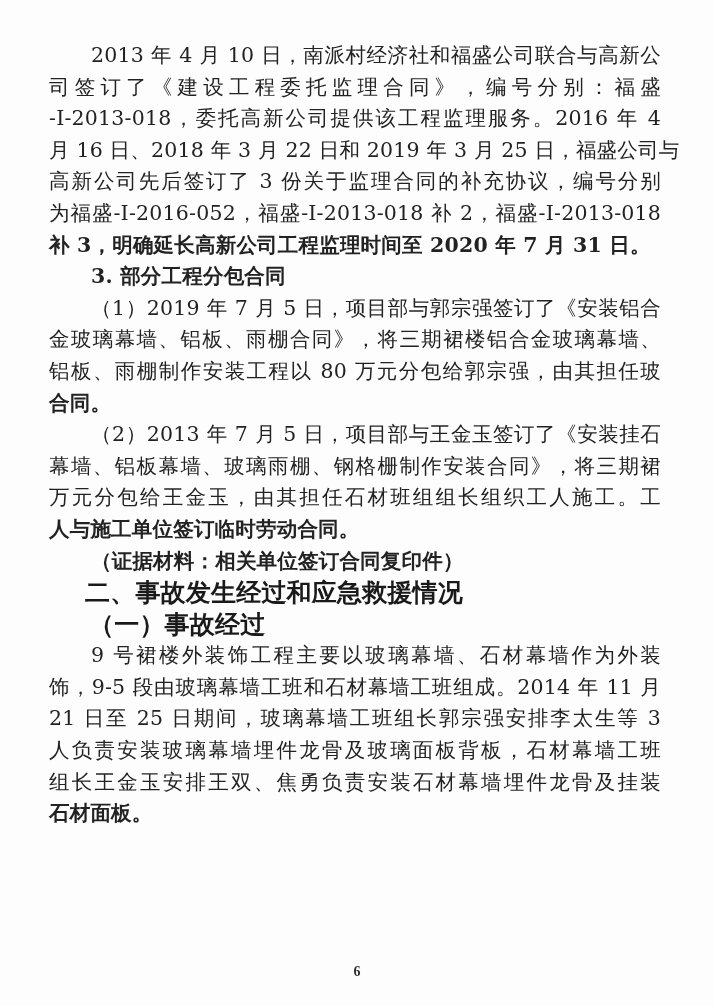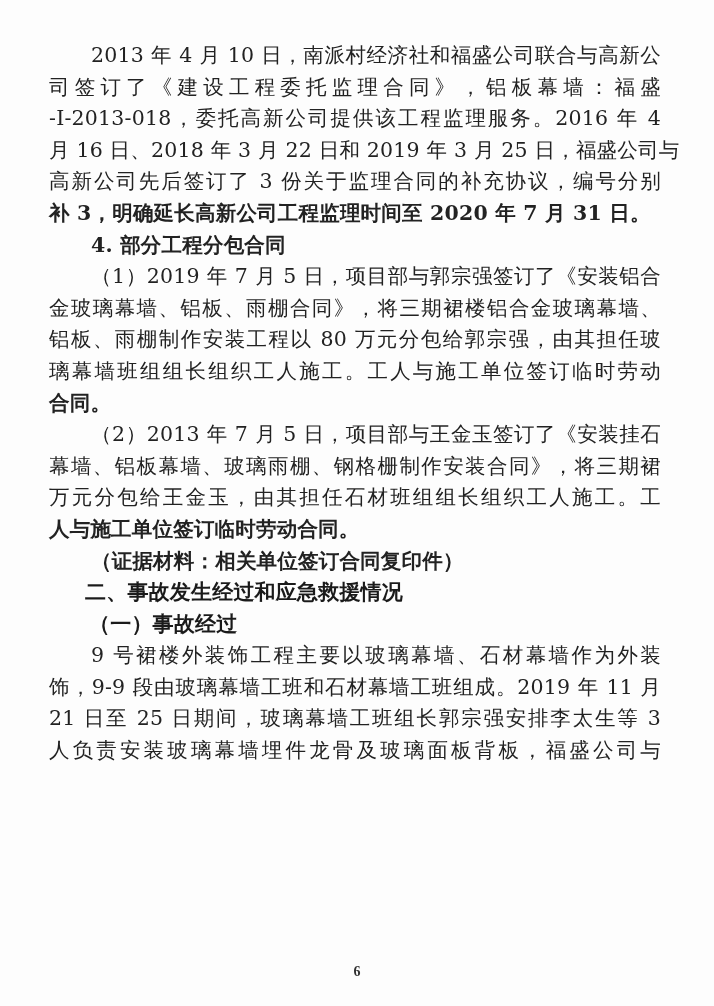--- a/index.html
+++ b/index.html
@@ -35,21 +35,21 @@
   .line.last {
     text-align-last: left;
     font-weight: bold;
   }
   .indent {
     padding-left: 42px;
   }
   .heading {
     font-family: "DejaVu Sans", "Liberation Sans", sans-serif;
     font-weight: bold;
-    font-size: 21px;
+    font-size: 25px;
     color: #1a1a1a;
     text-align-last: left;
   }
   .heading.h1 {
     padding-left: 36px;
   }
   .heading.h2 {
     padding-left: 40px;
   }
   .page-number {
@@ -64,55 +64,57 @@
     color: #333;
   }
 </style>
 </head>
 <body>
 
 <div class="page">
 
   <div>
     <span class="line indent">2013 年 4 月 10 日，南派村经济社和福盛公司联合与高新公</span>
-    <span class="line">司签订了《建设工程委托监理合同》，铝板幕墙：福盛</span>
+    <span class="line">司签订了《建设工程委托监理合同》，编号分别：福盛</span>
     <span class="line">-I-2013-018，委托高新公司提供该工程监理服务。2016 年 4</span>
     <span class="line">月 16 日、2018 年 3 月 22 日和 2019 年 3 月 25 日，福盛公司与</span>
     <span class="line">高新公司先后签订了 3 份关于监理合同的补充协议，编号分别</span>
+    <span class="line">为福盛-I-2016-052，福盛-I-2013-018 补 2，福盛-I-2013-018</span>
     <span class="line last">补 3，明确延长高新公司工程监理时间至 2020 年 7 月 31 日。</span>
   </div>
 
   <div>
-    <span class="line indent last">4. 部分工程分包合同</span>
+    <span class="line indent last">3. 部分工程分包合同</span>
   </div>
 
   <div>
     <span class="line indent">（1）2019 年 7 月 5 日，项目部与郭宗强签订了《安装铝合</span>
     <span class="line">金玻璃幕墙、铝板、雨棚合同》，将三期裙楼铝合金玻璃幕墙、</span>
     <span class="line">铝板、雨棚制作安装工程以 80 万元分包给郭宗强，由其担任玻</span>
-    <span class="line">璃幕墙班组组长组织工人施工。工人与施工单位签订临时劳动</span>
     <span class="line last">合同。</span>
   </div>
 
   <div>
     <span class="line indent">（2）2013 年 7 月 5 日，项目部与王金玉签订了《安装挂石</span>
     <span class="line">幕墙、铝板幕墙、玻璃雨棚、钢格栅制作安装合同》，将三期裙</span>
     <span class="line">万元分包给王金玉，由其担任石材班组组长组织工人施工。工</span>
     <span class="line last">人与施工单位签订临时劳动合同。</span>
   </div>
 
   <div>
     <span class="line indent last">（证据材料：相关单位签订合同复印件）</span>
   </div>
 
   <div class="line heading h1">二、事故发生经过和应急救援情况</div>
 
   <div class="line heading h2">（一）事故经过</div>
 
   <div>
     <span class="line indent">9 号裙楼外装饰工程主要以玻璃幕墙、石材幕墙作为外装</span>
-    <span class="line">饰，9-9 段由玻璃幕墙工班和石材幕墙工班组成。2019 年 11 月</span>
+    <span class="line">饰，9-5 段由玻璃幕墙工班和石材幕墙工班组成。2014 年 11 月</span>
     <span class="line">21 日至 25 日期间，玻璃幕墙工班组长郭宗强安排李太生等 3</span>
-    <span class="line">人负责安装玻璃幕墙埋件龙骨及玻璃面板背板，福盛公司与</span>
+    <span class="line">人负责安装玻璃幕墙埋件龙骨及玻璃面板背板，石材幕墙工班</span>
+    <span class="line">组长王金玉安排王双、焦勇负责安装石材幕墙埋件龙骨及挂装</span>
+    <span class="line last">石材面板。</span>
   </div>
 </div>
 
 <div class="page-number">6</div>
 
 </body></html>

